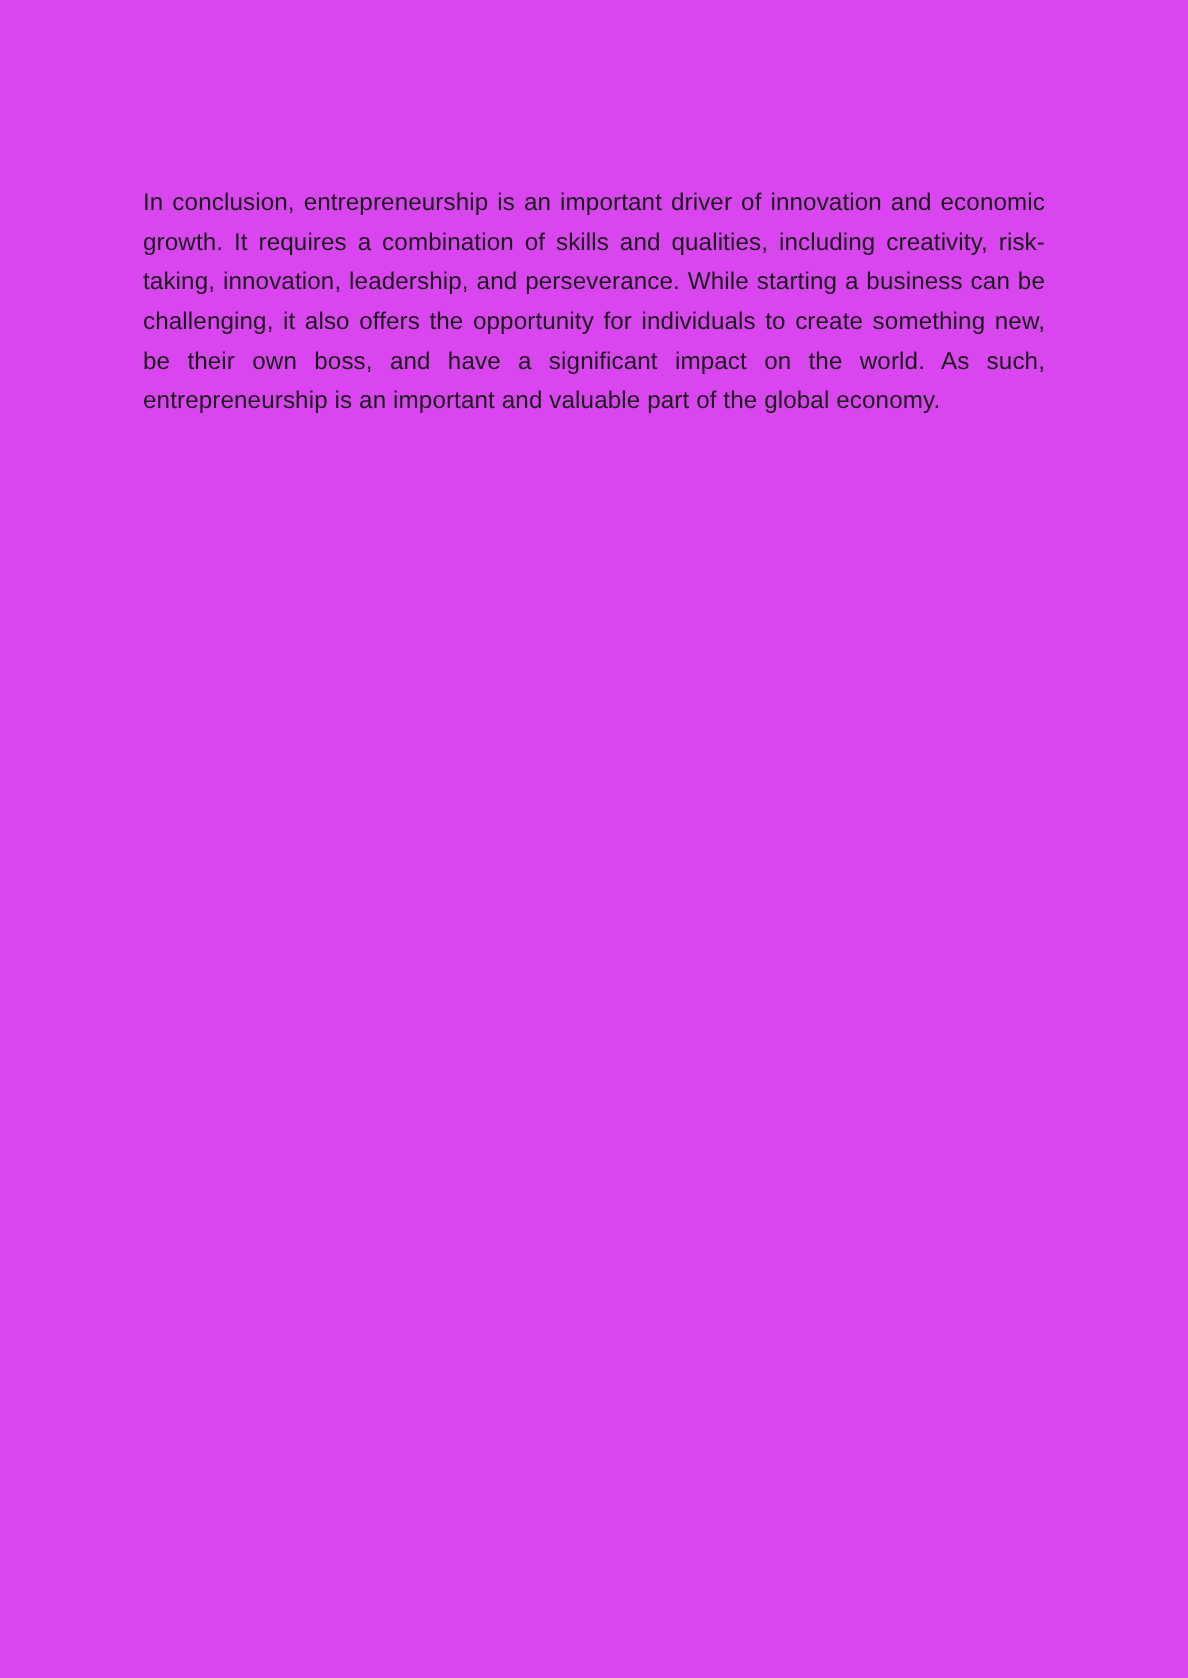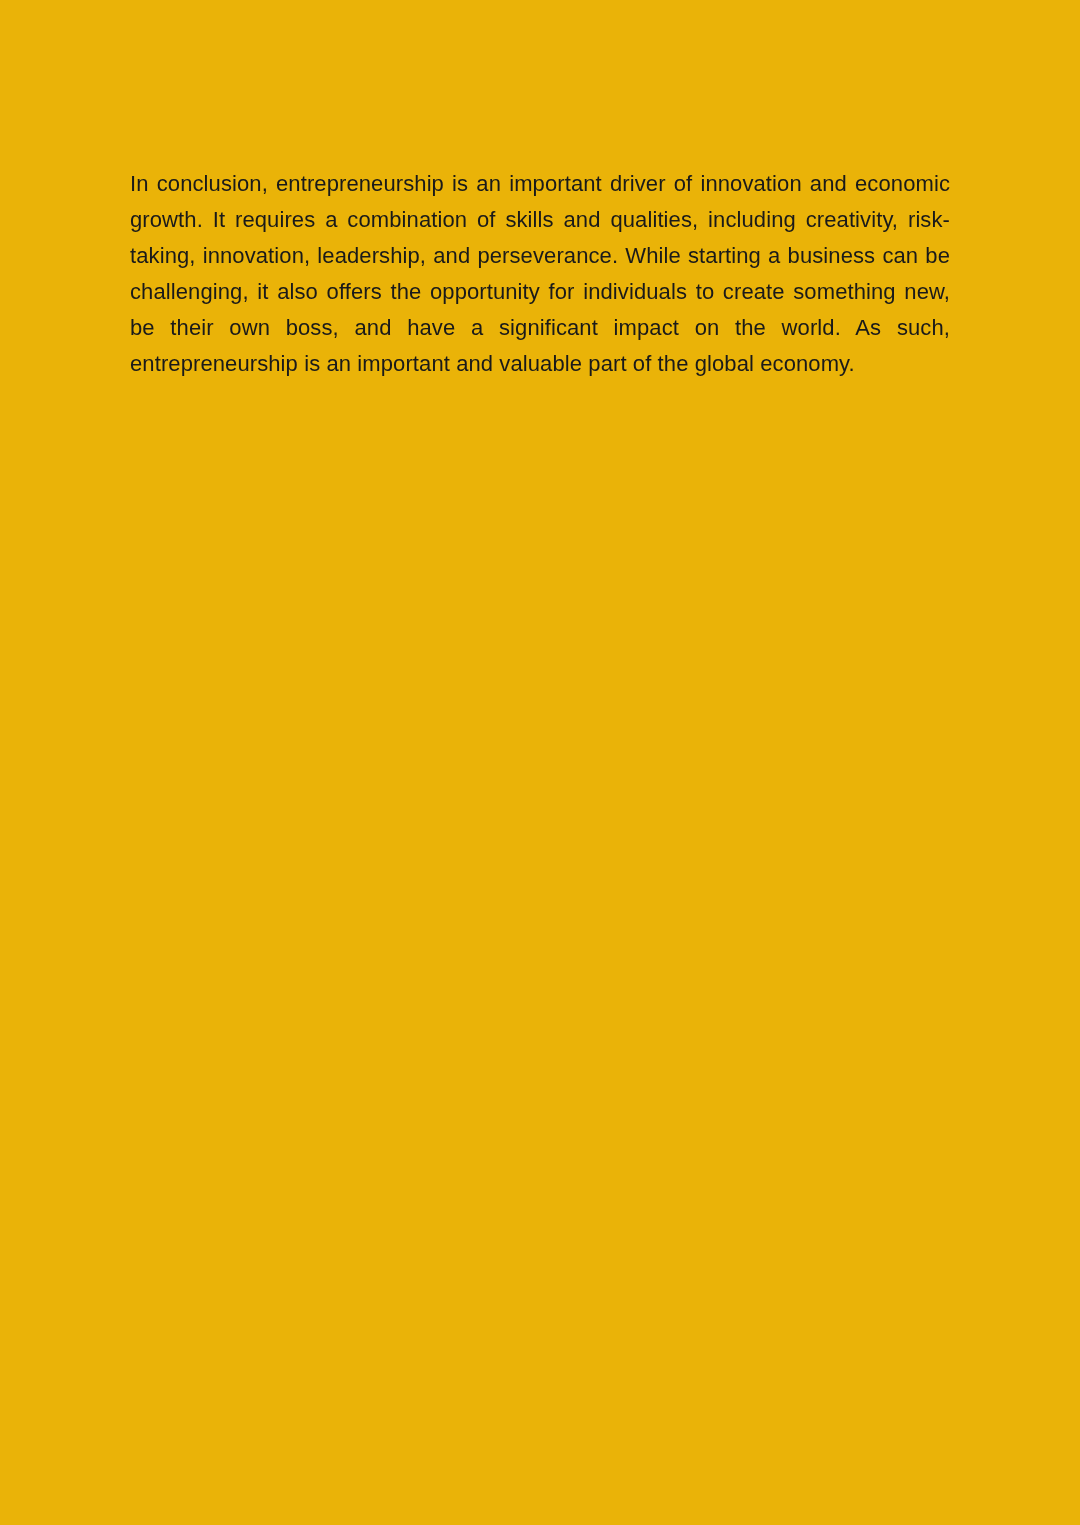--- a/index.html
+++ b/index.html
@@ -4,21 +4,21 @@
 <style>
   html, body {
     margin: 0;
     padding: 0;
     background: #ffffff;
   }
   .page {
     position: relative;
     width: 1080px;
     height: 1525px;
-    background: #eab308;
+    background: #d946ef;
     overflow: hidden;
     font-family: "Liberation Sans", "DejaVu Sans", sans-serif;
   }
   .doc-text-block {
     position: absolute;
     left: 130px;
     top: 166px;
     width: 820px;
   }
   .doc-paragraph {

